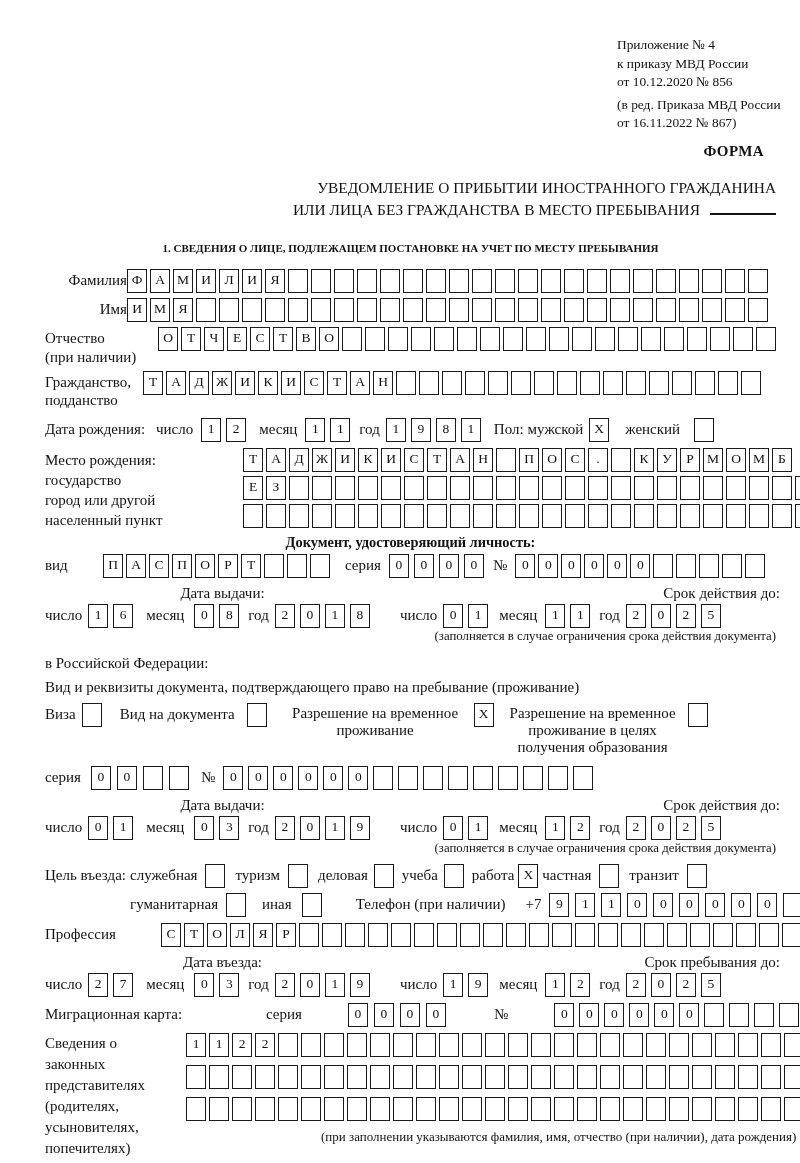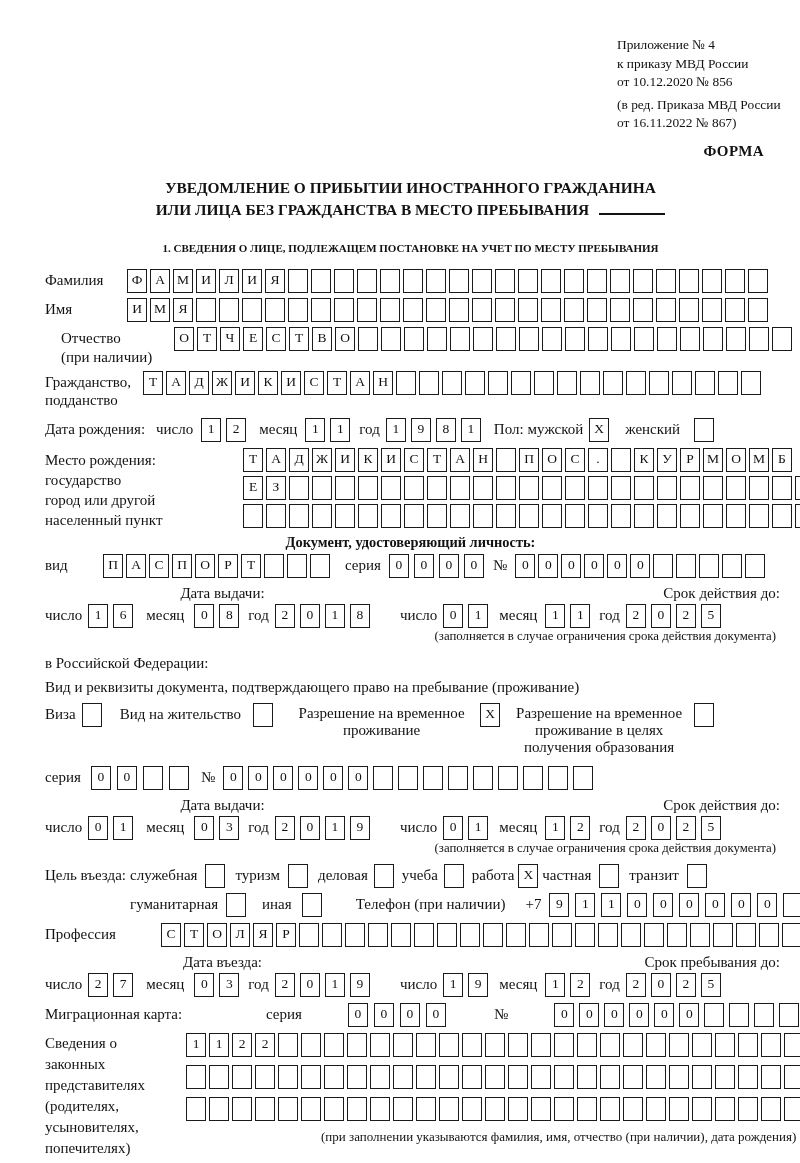--- a/index.html
+++ b/index.html
@@ -7,41 +7,41 @@
     width:800px;height:1163px;box-sizing:border-box;margin:0 auto;
     background:#ffffff;color:#121212;
     padding:36px 24px 14px 45px;
     font-family:"Liberation Serif","DejaVu Serif",serif;
     font-size:15px;line-height:1.3;
     overflow:hidden;position:relative;
   }
   .appendix{margin-left:572px;width:186px;font-size:13.4px;line-height:1.38;}
   .appendix .amend{margin-top:4px;}
   .forma{font-weight:bold;text-align:right;padding-right:12px;margin-top:9px;font-size:15px;letter-spacing:.4px;}
-  .title{text-align:center;font-weight:bold;font-size:15.4px;margin-top:16px;line-height:1.42;}
+  .title{text-align:right;font-weight:normal;font-size:15.4px;margin-top:16px;line-height:1.42;}
   .blank-line{display:inline-block;width:66px;border-bottom:2px solid #121212;height:13px;margin-left:10px;}
   .section-title{font-weight:bold;font-size:11px;text-align:center;margin-top:20px;}
   .row{display:flex;align-items:flex-start;}
   .lbl{flex:0 0 auto;padding-top:2px;}
   .lbl2{line-height:1.25;padding-top:2px;flex:0 0 auto;}
   .cells{display:flex;flex:0 0 auto;flex-wrap:nowrap;}
   .cell{
     flex:0 0 auto;box-sizing:border-box;width:20px;height:24px;
     border:1.6px solid #1b1b1b;margin-right:3px;background:#fff;
     text-align:center;font-size:13.5px;line-height:20px;display:inline-block;
   }
   .g5 .cell, .cell.g5{margin-right:5px;}
   .g6 .cell, .cell.g6{margin-right:6px;}
   .cb{margin-right:0;}
   .mt2{margin-top:2px;}.mt4{margin-top:4px;}.mt5{margin-top:5px;}.mt6{margin-top:6px;gap:38px;}
   .mt8{margin-top:8px;}.mt10{margin-top:10px;}.mt14{margin-top:14px;}
   .ml4{margin-left:4px;}.ml6{margin-left:6px;}.ml8{margin-left:8px;}.ml10{margin-left:10px;}
   .ml12{margin-left:12px;}.ml14{margin-left:14px;}.ml16{margin-left:16px;}.ml18{margin-left:18px;}
   .ml20{margin-left:20px;}.ml28{margin-left:28px;}.ml34{margin-left:34px;}
-  .w82{width:82px;}.w113{width:113px;margin-left:16px;}.w98{width:98px;}.w105{width:105px;}
+  .w82{width:82px;text-align:right;}.w113{width:113px;}.w98{width:98px;}.w105{width:105px;}
   .w160{width:160px;line-height:20px;}.w78{width:78px;}.w155{width:155px;}.w58{width:58px;}
   .doc-header{font-weight:bold;font-size:14.4px;text-align:center;margin-top:3px;}
   .dp{margin-top:6px;}
   .dp-titles{display:flex;line-height:1.2;}
   .dp-t1{flex:0 0 355px;text-align:center;}
   .dp-t2{flex:0 0 380px;text-align:right;}
   .dp-vals{display:flex;margin-top:2px;align-items:flex-start;}
   .dp-left{flex:0 0 355px;display:flex;align-items:flex-start;}
   .dp-right{display:flex;align-items:flex-start;}
   .dp-note{font-size:12.8px;text-align:right;margin-top:1px;line-height:1.2;}
@@ -425,21 +425,21 @@
   </div>
 
   <div class="intro">
     <div>в Российской Федерации:</div>
     <div>Вид и реквизиты документа, подтверждающего право на пребывание (проживание)</div>
   </div>
 
   <div class="opts">
     <span class="lbl">Виза</span>
     <span class="cell cb ml6"></span>
-    <span class="lbl ml18">Вид на жительство</span>
+    <span class="lbl ml18">Вид на документа</span>
     <span class="cell cb ml12"></span>
     <div class="opt-center w185 ml16">Разрешение на временное проживание</div>
     <span class="cell cb ml6">X</span>
     <div class="opt-center w178 ml10">Разрешение на временное проживание в целях получения образования</div>
     <span class="cell cb ml6"></span>
   </div>
 
   <div class="row mt10">
     <span class="lbl">серия</span>
     <div class="cells g6 ml10">

